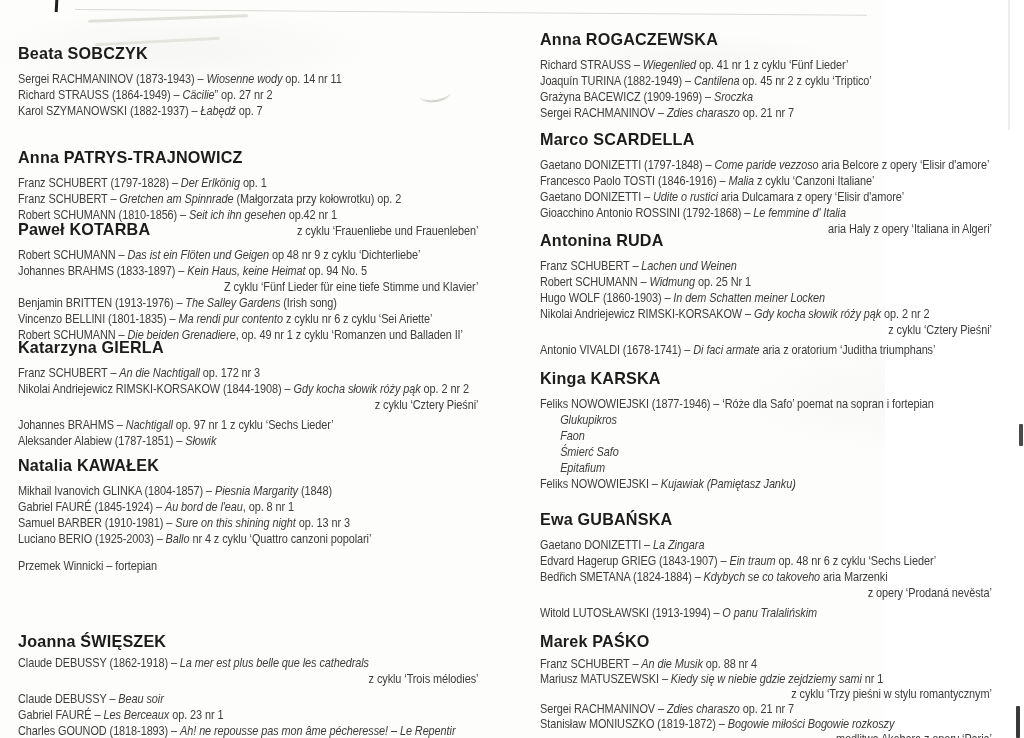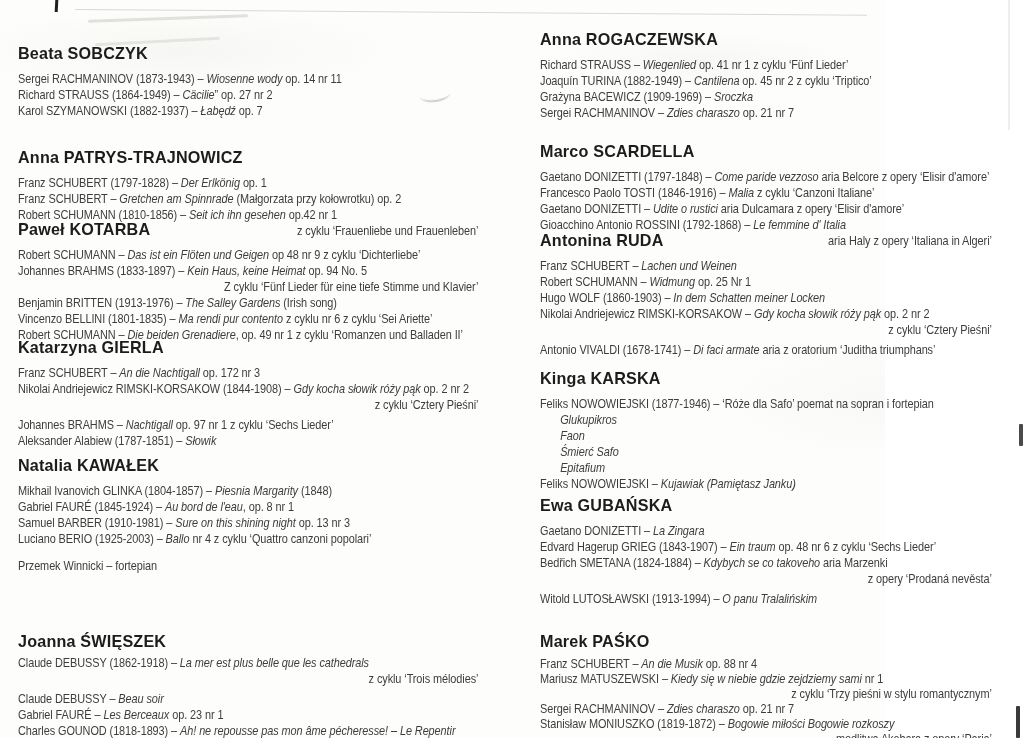--- a/index.html
+++ b/index.html
@@ -16,22 +16,22 @@
       radial-gradient(ellipse 250px 80px at 900px 400px, rgba(90,90,90,0.03), rgba(0,0,0,0) 70%),
       #fdfdfb;
   }
   .col{position:absolute;top:0;height:100%;}
   #col-left{left:18px;width:494px;}
   #col-right{left:540px;width:472px;}
   .section{position:absolute;left:0;right:0;}
   
   #left-0{top:44px}  #left-1{top:148px} #left-2{top:220px}
   #left-3{top:338px} #left-4{top:456px} #left-5{top:632px}
-  #right-0{top:30px}  #right-1{top:142px} #right-2{top:231px}
-  #right-3{top:369px} #right-4{top:496px} #right-5{top:632px}
+  #right-0{top:30px}  #right-1{top:130px} #right-2{top:231px}
+  #right-3{top:369px} #right-4{top:510px} #right-5{top:632px}
 
   .heading{
     font-size:17px;font-weight:bold;color:#1c1c1c;line-height:19px;
     margin:0 0 8px 0;letter-spacing:0.2px;white-space:nowrap;
     transform:scaleX(0.95);transform-origin:0 50%;
   }
   .line{
     font-size:13px;line-height:16px;color:#3d3d3d;
     white-space:nowrap;letter-spacing:-0.1px;
     transform:scaleX(0.84);transform-origin:0 50%;

